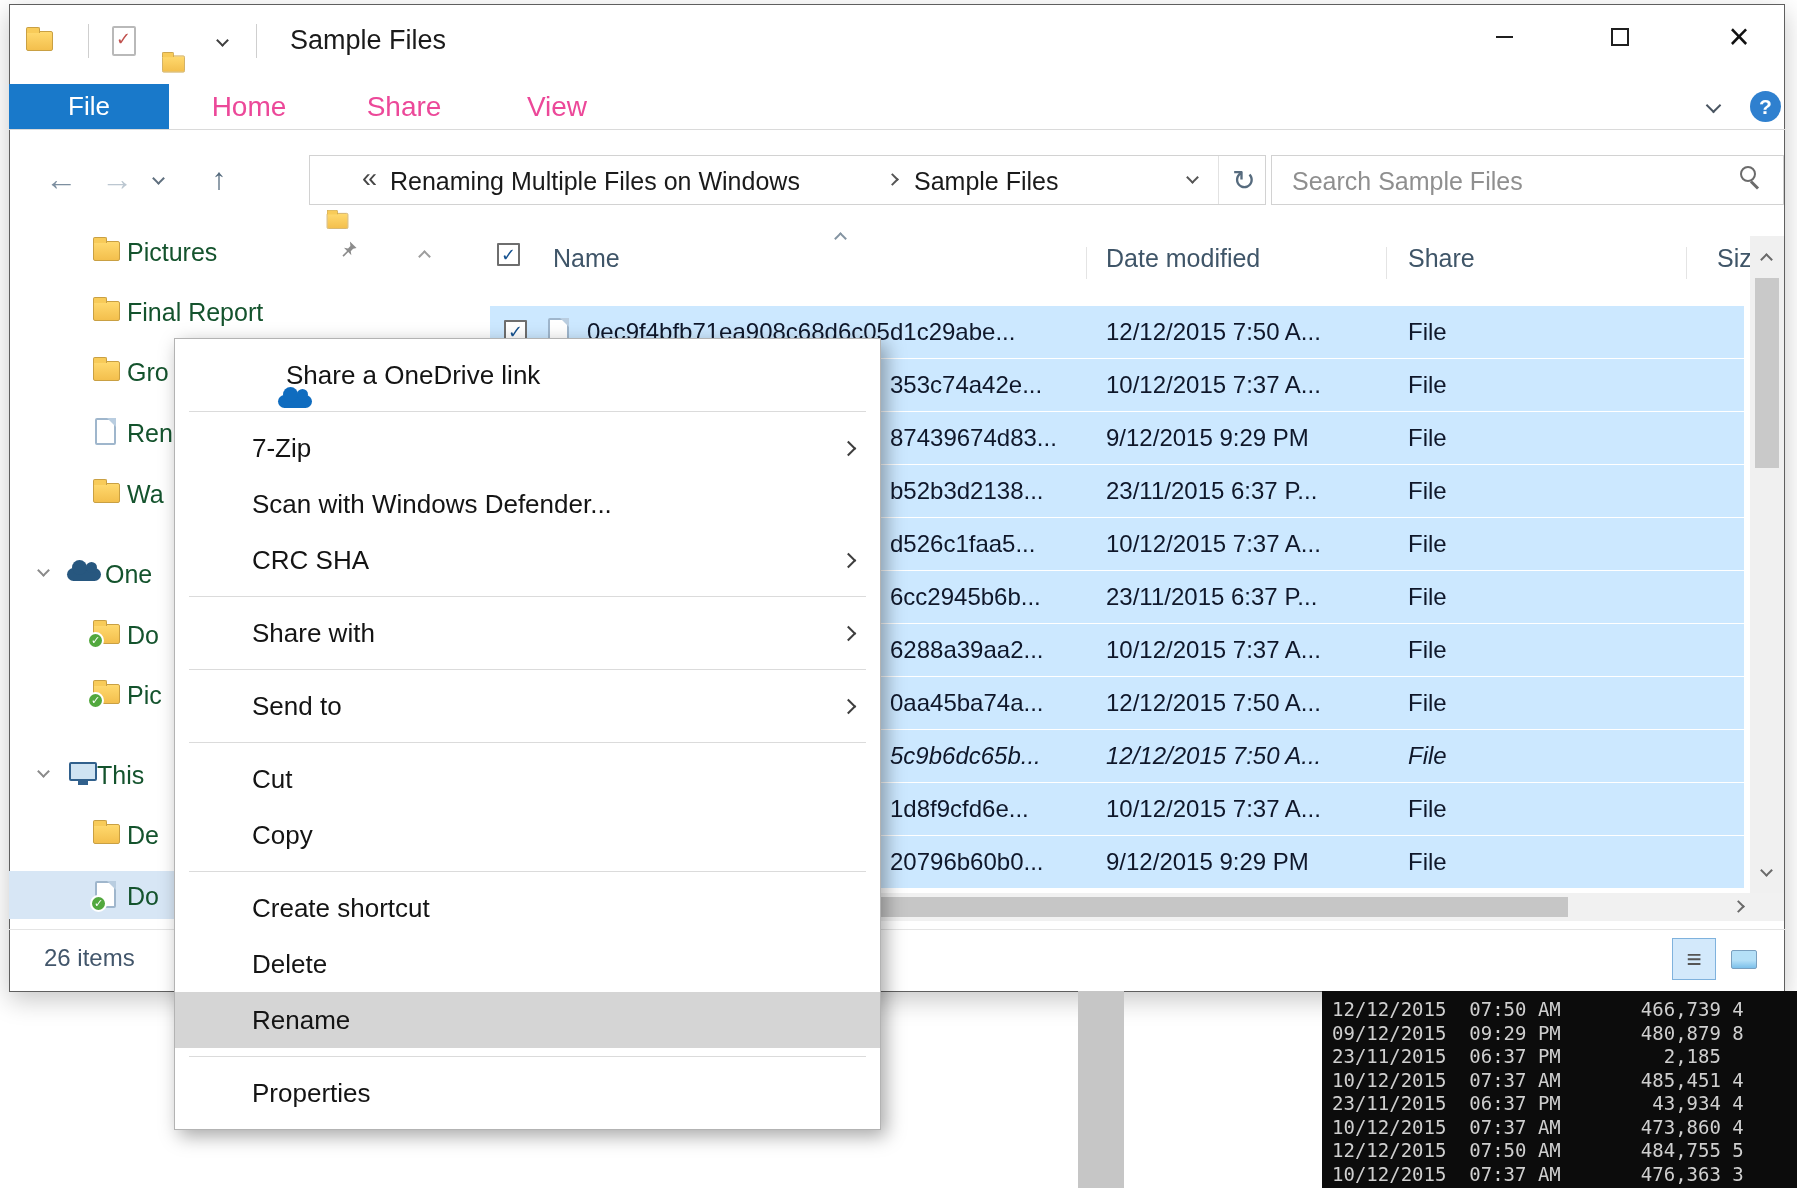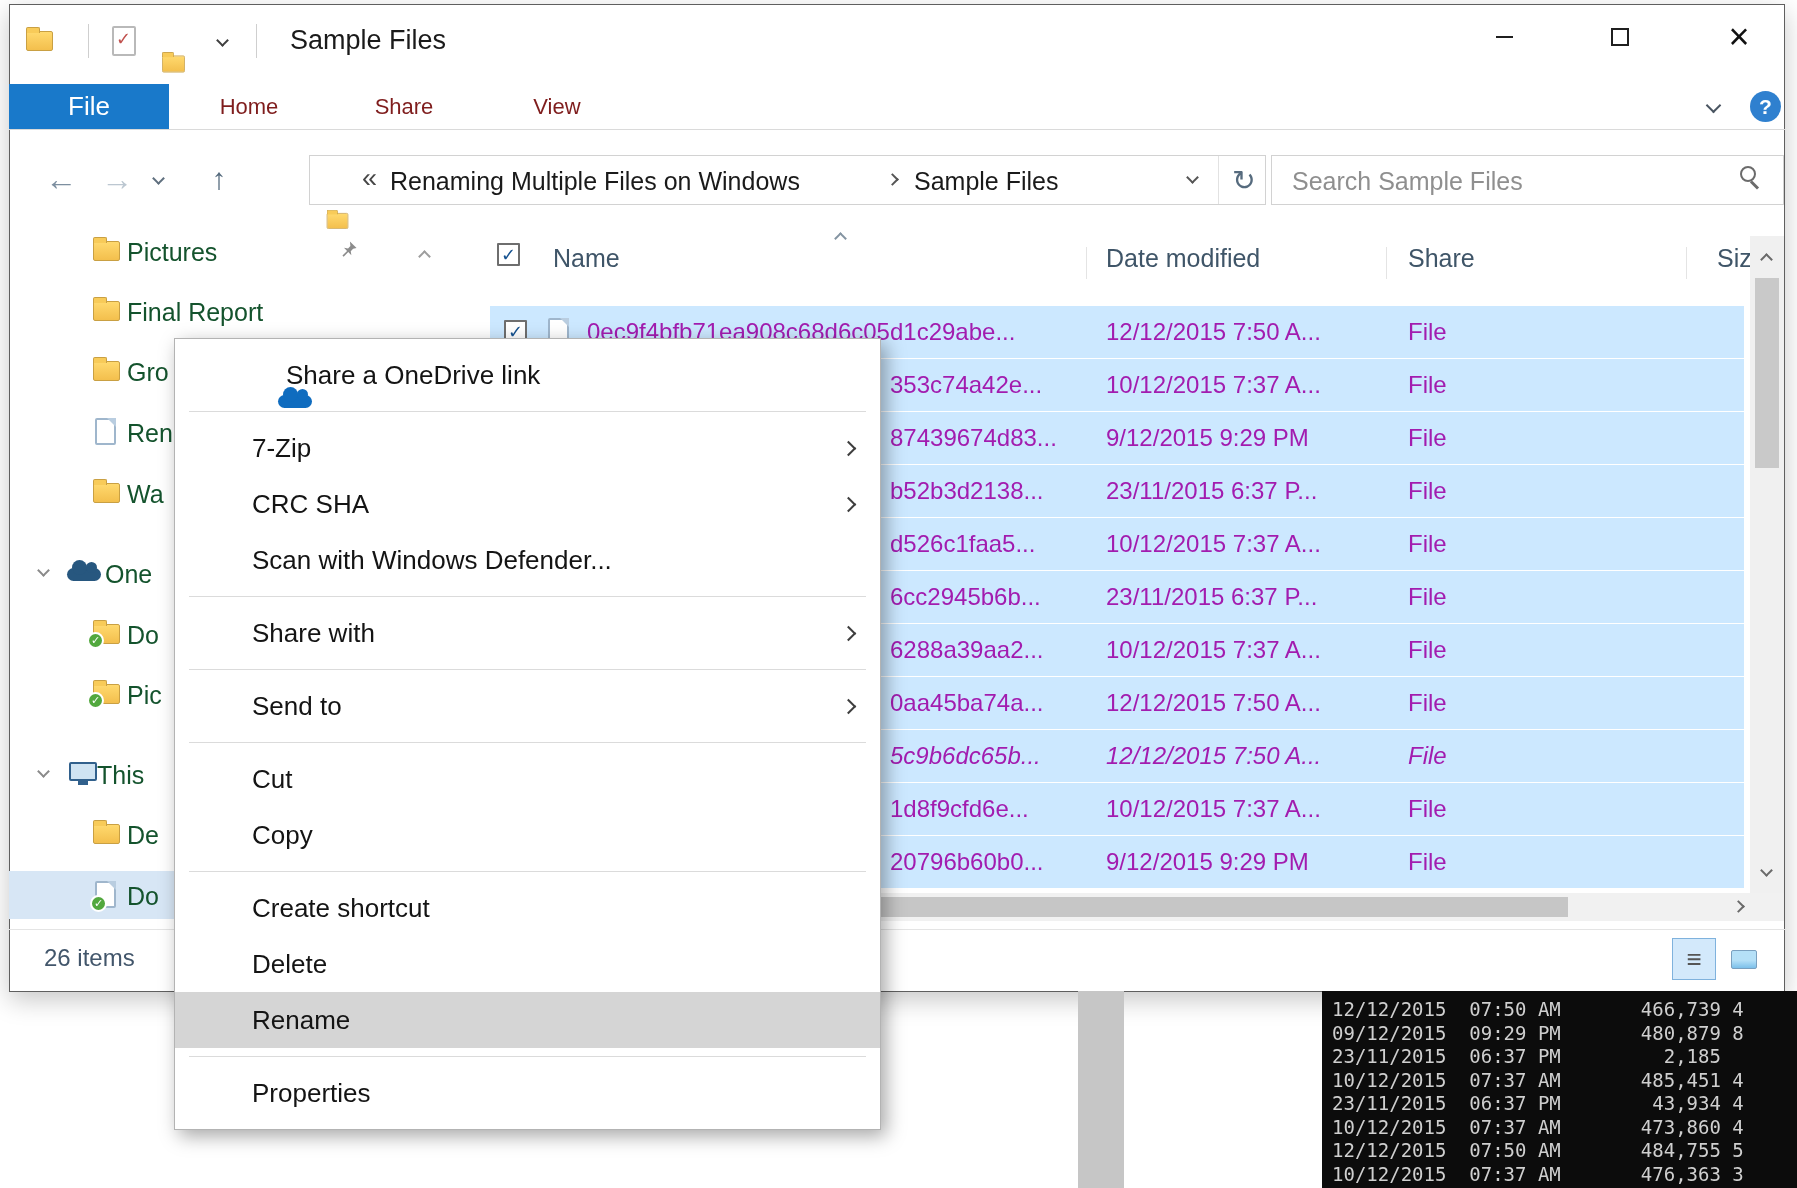--- a/index.html
+++ b/index.html
@@ -1,20 +1,20 @@
 <!DOCTYPE html>
 <html><head>
 <meta charset="utf-8">
 <style>
   *{box-sizing:border-box;margin:0;padding:0}
   body{font-family:"Liberation Sans","DejaVu Sans",sans-serif;background:#e9e9e9}
   #canvas{position:relative;width:1797px;height:1188px;background:#fff;overflow:hidden;cursor:default}
   .abs{position:absolute}
   .txt{position:absolute;white-space:nowrap;color:#1a1a1a}
-  .tab{position:absolute;top:84px;width:132px;height:45px;display:flex;align-items:center;justify-content:center;font-size:22px;color:#7f1d1d}
+  .tab{position:absolute;top:84px;width:132px;height:45px;display:flex;align-items:center;justify-content:center;font-size:28px;color:#ec4899}
   .colh{position:absolute;top:244px;font-size:25px;color:#3f5568;white-space:nowrap}
   .chev{position:absolute;display:inline-block;width:11px;height:11px;border-right:2.5px solid #5c6b79;border-bottom:2.5px solid #5c6b79}
   .chev.s{width:9px;height:9px;border-width:2px}
   .chev.up{transform:rotate(-135deg)}
   .chev.down{transform:rotate(45deg)}
   .chev.right{transform:rotate(-45deg)}
   .fold{display:block;width:27px;height:20px;background:linear-gradient(#ffd96e,#f3bf4d);border:1px solid #c9a043;border-radius:2px;position:relative}
   .fold::before{content:"";position:absolute;left:-1px;top:-5px;width:12px;height:5px;background:#f8cb59;border:1px solid #c9a043;border-bottom:none;border-radius:2px 2px 0 0}
   .file-ic{display:block;width:21px;height:27px;background:#fff;border:2px solid #9fb6cc;border-radius:2px;position:relative}
   .file-ic::after{content:"";position:absolute;top:-2px;right:-2px;width:0;height:0;border-left:9px solid transparent;border-top:9px solid #b9cde0}
@@ -24,21 +24,21 @@
   .cloud,.cloud::before,.cloud::after{background:#0f6cbf}
   .cloud.nav,.cloud.nav::before,.cloud.nav::after{background:#27577f}
   .pc-ic{display:block;width:28px;height:19px;border:2px solid #31608c;background:#cfe3f2;border-radius:2px;position:relative}
   .pc-ic::after{content:"";position:absolute;left:7px;bottom:-6px;width:10px;height:4px;background:#31608c}
   .sync{position:absolute;left:-7px;bottom:-6px;width:17px;height:17px;border-radius:50%;background:#52a83e;border:2px solid #fff;color:#fff;font-size:11px;font-weight:bold;display:flex;align-items:center;justify-content:center}
   .cb{width:23px;height:23px;background:#fff;border:2px solid #6e6e6e;border-radius:1px;display:flex;align-items:center;justify-content:center;font-size:18px;font-weight:bold;color:#14518f}
   .side-item{position:absolute;left:9px;width:451px;height:48px}
   .side-item.sel{background:#d7e6f5}
   .slabel{position:absolute;top:11px;font-size:25px;color:#14532d;white-space:nowrap}
   .frow{position:absolute;left:490px;width:1254px;height:52px;background:#cce8ff}
-  .rtext{position:absolute;top:12px;font-size:24px;color:#a21caf;white-space:nowrap}
+  .rtext{position:absolute;top:12px;font-size:24px;color:#0f172a;white-space:nowrap}
   #ctx{position:absolute;left:174px;top:338px;width:707px;background:#ffffff;border:1px solid #b3b3b3;box-shadow:5px 6px 18px rgba(0,0,0,.35);padding:8px 0;z-index:30}
   .menu-item{position:relative;height:56px;display:flex;align-items:center;padding-left:77px;font-size:26px;color:#141414}
   .menu-item.hl{background:#d5d5d5}
   .menu-sep{height:1px;background:#dbdbdb;margin:8px 14px}
   #term{position:absolute;left:1332px;top:998px;font-family:"DejaVu Sans Mono","Liberation Mono",monospace;font-size:19px;line-height:23.5px;color:#cfcfcf;z-index:6;white-space:pre}
 </style>
 </head>
 <body>
 
 <div id="canvas">
@@ -129,25 +129,25 @@
       <div class="menu-item">
         <span class="cloud abs" style="left:26px;top:26px"></span>
         <span>Share a OneDrive link</span>
       </div>
       <div class="menu-sep"></div>
       <div class="menu-item">
         <span>7-Zip</span>
         <span class="chev right abs" style="right:26px;top:23px;border-color:#3e3e3e"></span>
       </div>
       <div class="menu-item">
+        <span>Scan with Windows Defender...</span>
+      </div>
+      <div class="menu-item">
         <span>CRC SHA</span>
         <span class="chev right abs" style="right:26px;top:23px;border-color:#3e3e3e"></span>
-      </div>
-      <div class="menu-item">
-        <span>Scan with Windows Defender...</span>
       </div>
       <div class="menu-sep"></div>
       <div class="menu-item">
         <span>Share with</span>
         <span class="chev right abs" style="right:26px;top:23px;border-color:#3e3e3e"></span>
       </div>
       <div class="menu-sep"></div>
       <div class="menu-item">
         <span>Send to</span>
         <span class="chev right abs" style="right:26px;top:23px;border-color:#3e3e3e"></span>

